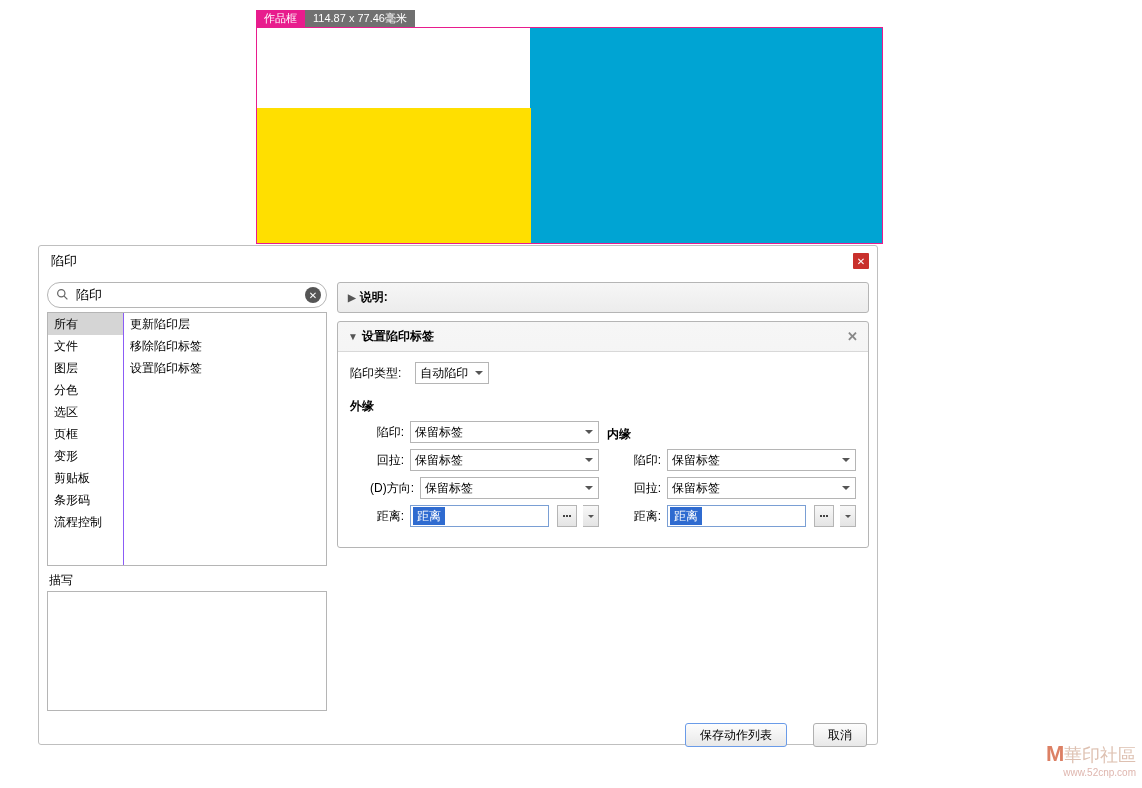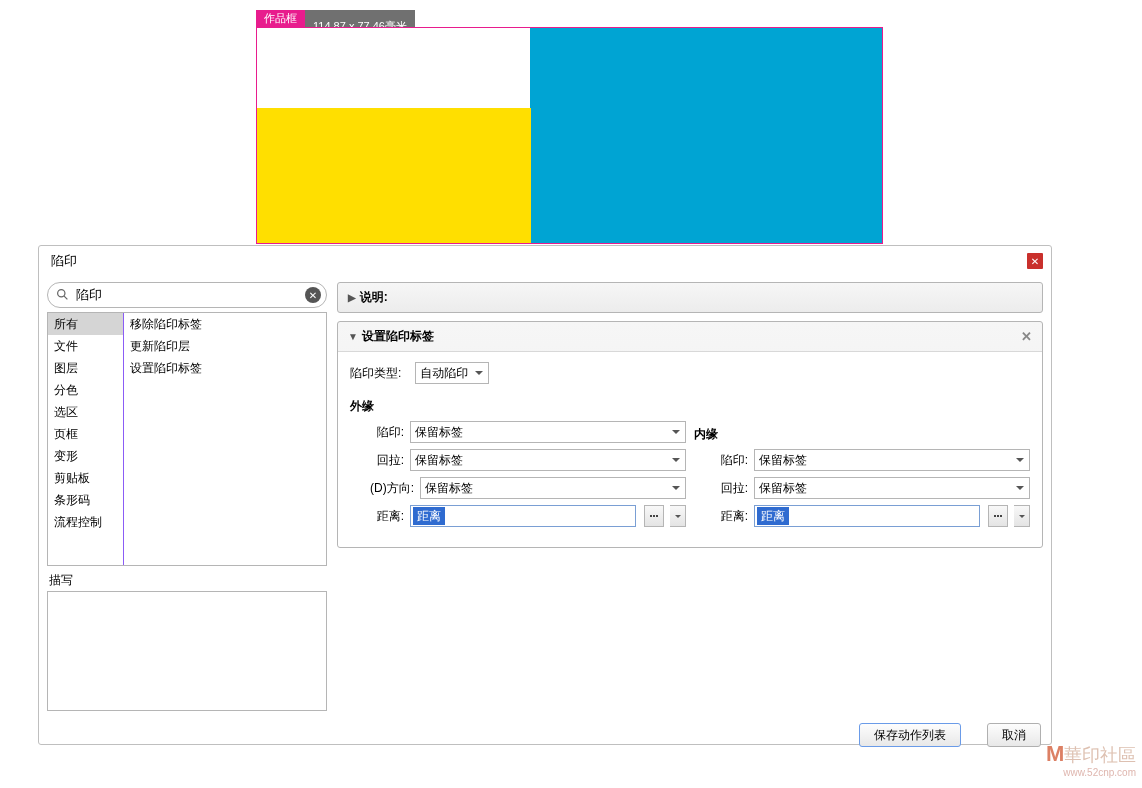--- a/index.html
+++ b/index.html
@@ -2,27 +2,27 @@
 <html><head>
 <meta charset="utf-8">
 <style>
 * { box-sizing: border-box; margin: 0; padding: 0; font-family: "Microsoft YaHei", "PingFang SC", sans-serif; }
 body { width: 1142px; height: 788px; background: #fff; position: relative; overflow: hidden; }
 
 
 .artwork-container { position: absolute; left: 256px; top: 10px; }
 .artwork-tabs { display: flex; height: 17px; font-size: 11px; color: #fff; }
 .tab-pink { background: #e81c8d; padding: 0 8px; line-height: 17px; }
-.tab-gray { background: #707070; padding: 8px 8px; line-height: 17px; }
+.tab-gray { background: #707070; padding: 0 8px; line-height: 17px; }
 .artwork-frame { width: 627px; height: 217px; border: 1px solid #e81c8d; background: #fff; position: relative; overflow: hidden; }
 .artwork-cyan { position: absolute; right: 0; top: 0; width: 352px; height: 217px; background: #00a4d3; }
 .artwork-yellow { position: absolute; left: 0; bottom: 0; width: 274px; height: 135px; background: #ffdf00; }
 
 
-.dialog { position: absolute; left: 38px; top: 245px; width: 1014px; height: 500px; border: 1px solid #bfbfbf; border-radius: 3px; background: #fff; display: flex; flex-direction: column; }
+.dialog { position: absolute; left: 38px; top: 245px; width: 840px; height: 500px; border: 1px solid #bfbfbf; border-radius: 3px; background: #fff; display: flex; flex-direction: column; }
 .dialog-header { display: flex; align-items: center; justify-content: space-between; padding: 6px 8px 4px 12px; font-size: 13px; }
 .close-btn { width: 16px; height: 16px; background: #c9302c; color: #fff; display: flex; align-items: center; justify-content: center; font-size: 10px; cursor: pointer; border-radius: 1px; }
 
 .dialog-body { display: flex; padding: 8px; gap: 10px; flex: 1; }
 
 
 .left-panel { width: 280px; display: flex; flex-direction: column; }
 .search-box { position: relative; margin-bottom: 4px; }
 .search-input { width: 100%; height: 26px; border: 1px solid #b5b5b5; border-radius: 13px; padding: 0 30px 0 28px; font-size: 13px; outline: none; }
 .search-icon { position: absolute; left: 9px; top: 6px; width: 13px; height: 13px; }
@@ -119,22 +119,22 @@
           <div class="list-item">图层</div>
           <div class="list-item">分色</div>
           <div class="list-item">选区</div>
           <div class="list-item">页框</div>
           <div class="list-item">变形</div>
           <div class="list-item">剪贴板</div>
           <div class="list-item">条形码</div>
           <div class="list-item">流程控制</div>
         </div>
         <div class="action-list">
+          <div class="list-item">更新陷印层</div>
           <div class="list-item">移除陷印标签</div>
-          <div class="list-item">更新陷印层</div>
           <div class="list-item">设置陷印标签</div>
         </div>
       </div>
 
       <div class="desc-label">描写</div>
       <div class="desc-box"></div>
     </div>
 
     <div class="right-panel">
       <div class="section">

